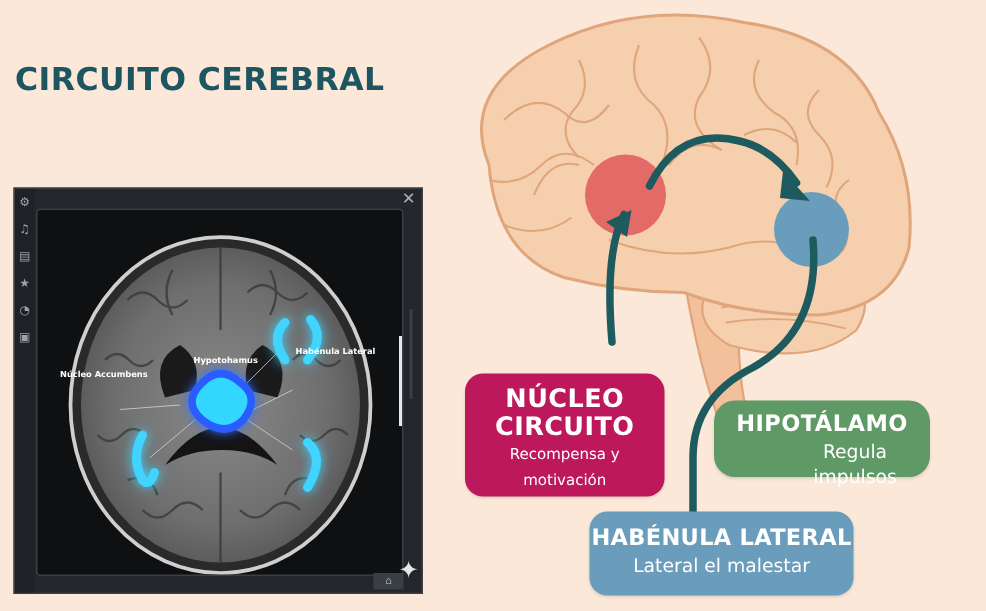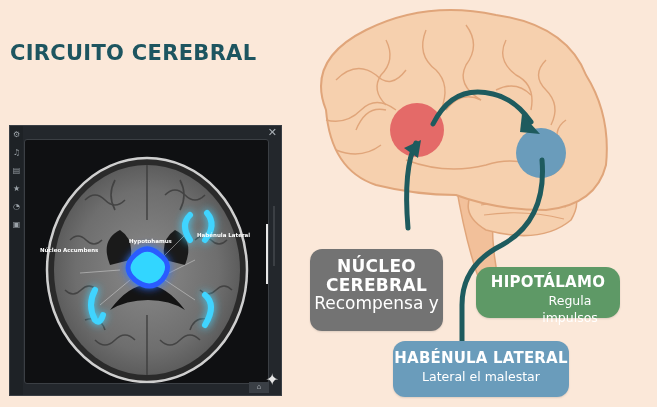--- a/index.html
+++ b/index.html
@@ -51,25 +51,25 @@
   }
 
   
   .diagram { position: absolute; left: 296px; top: 0; width: 361px; height: 407px; }
   .box {
     position: absolute; border-radius: 12px; color: #fff; text-align: center;
     box-shadow: 0 1px 2px rgba(0,0,0,0.12);
   }
   .box .h { font-weight: bold; }
   .box-nucleo {
-    left: 14px; top: 249px; width: 133px; height: 82px; background: #737373;
+    left: 14px; top: 249px; width: 133px; height: 82px; background: #be185d;
     padding-top: 8px;
   }
   .box-nucleo .h { font-size: 17px; line-height: 19px; letter-spacing: 0.3px; }
-  .box-nucleo .s { font-size: 17px; line-height: 17px; }
+  .box-nucleo .s { font-size: 10px; line-height: 17px; }
   .box-hipo {
     left: 180px; top: 267px; width: 144px; height: 51px; background: #5e9966; padding-top: 6px; border-radius: 14px;
   }
   .box-hipo .h { font-size: 15px; line-height: 19px; letter-spacing: 0.3px; }
   .box-hipo .s { font-size: 12.5px; line-height: 17px; padding-left: 44px; }
   .box-haben {
     left: 97px; top: 341px; width: 176px; height: 56px; background: #6a9cbb; padding-top: 8px;
   }
   .box-haben .h { font-size: 15px; line-height: 19px; letter-spacing: 0.2px; }
   .box-haben .s { font-size: 12.5px; line-height: 18px; }
@@ -195,22 +195,23 @@
       <path d="M112 228 q-5 -60 8 -85"></path>
       <path d="M137 124 q20 -40 60 -30 q22 5 38 28"></path>
       <path d="M246 160 q5 60 -40 85 q-40 20 -40 60 l0 40"></path>
     </g>
     <polygon points="108,148 125,140 122,158" fill="#1e5b5e"></polygon>
     <polygon points="226,114 244,134 224,132" fill="#1e5b5e"></polygon>
   </svg>
 
   <div class="box box-nucleo">
     <div class="h">NÚCLEO</div>
-    <div class="h">CEREBRAL</div>
+    <div class="h">CIRCUITO</div>
     <div class="s">Recompensa y</div>
+    <div class="s">motivación</div>
   </div>
 
   <div class="box box-hipo">
     <div class="h">HIPOTÁLAMO</div>
     <div class="s">Regula impulsos</div>
   </div>
 
   <div class="box box-haben">
     <div class="h">HABÉNULA LATERAL</div>
     <div class="s">Lateral el malestar</div>

